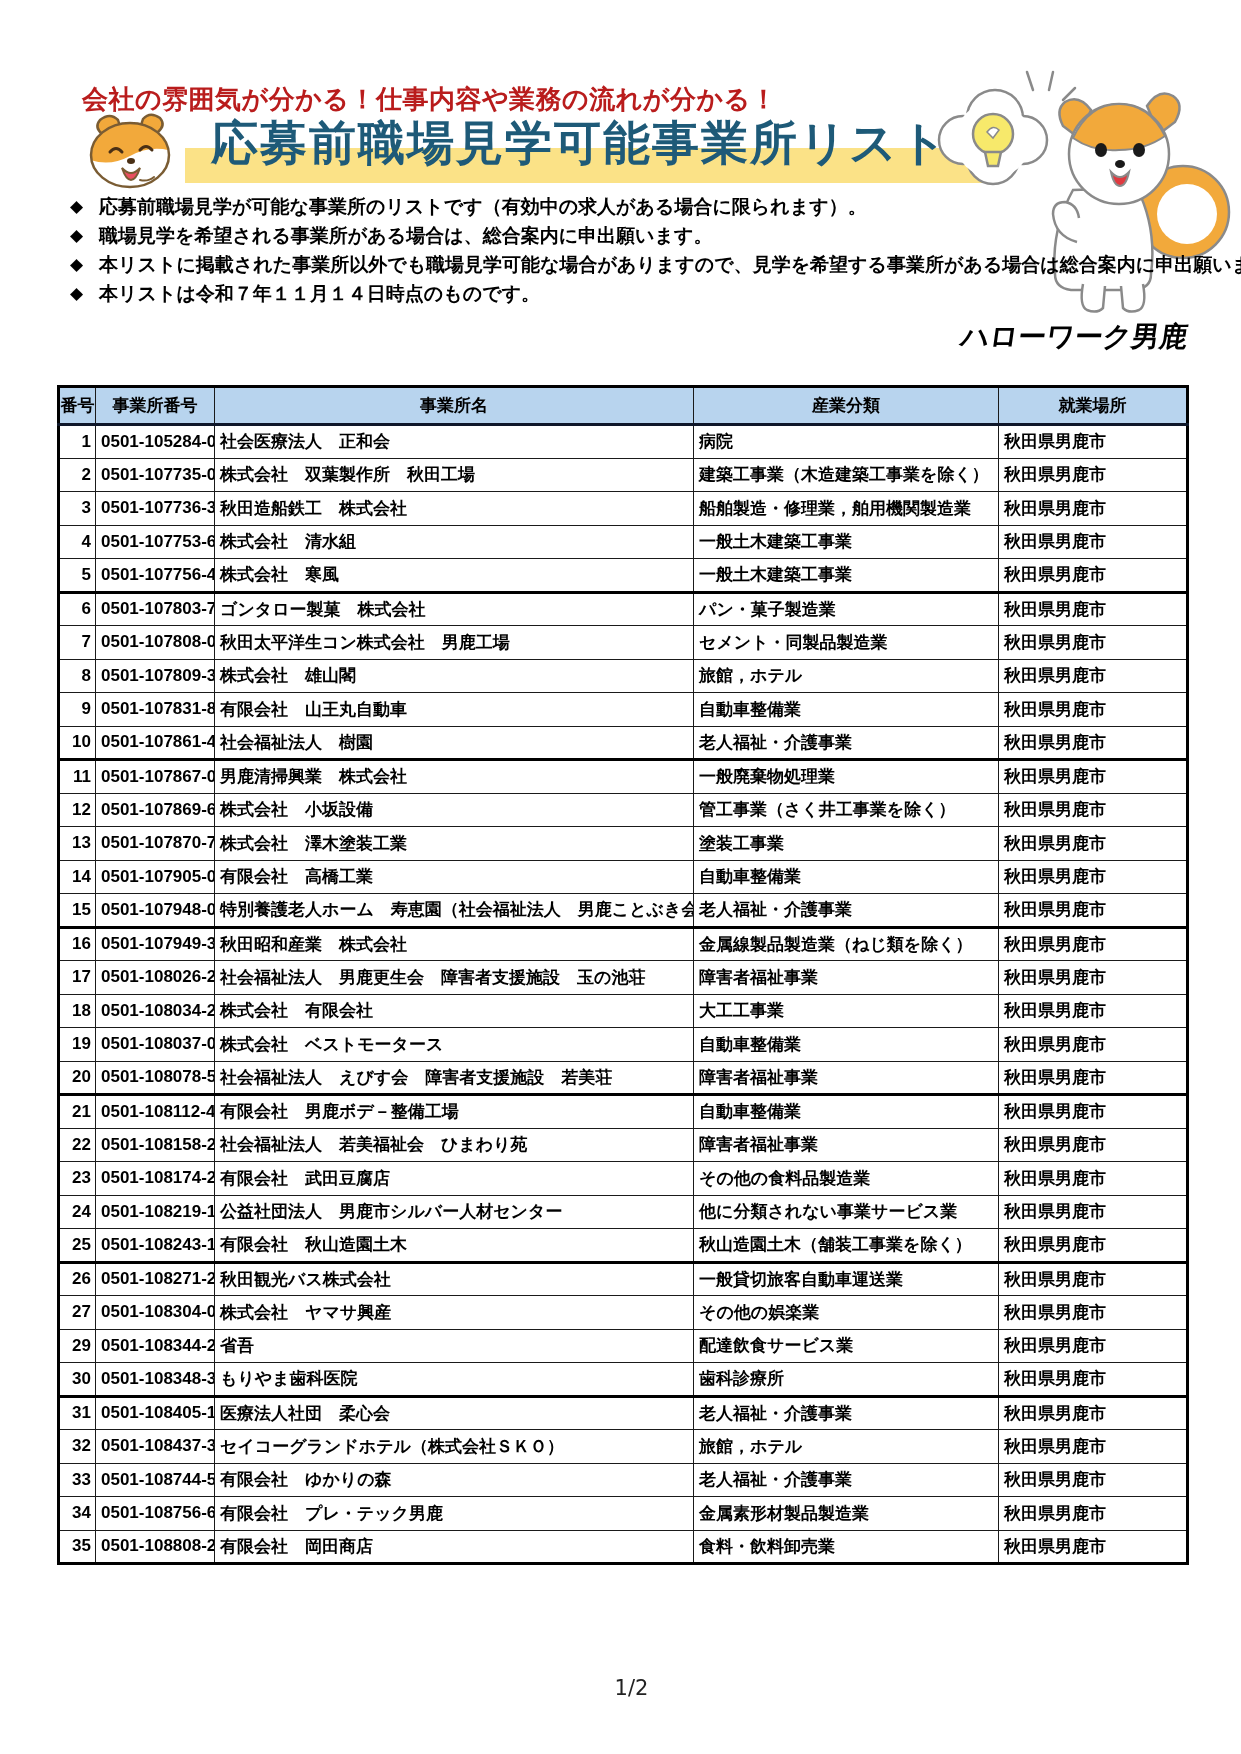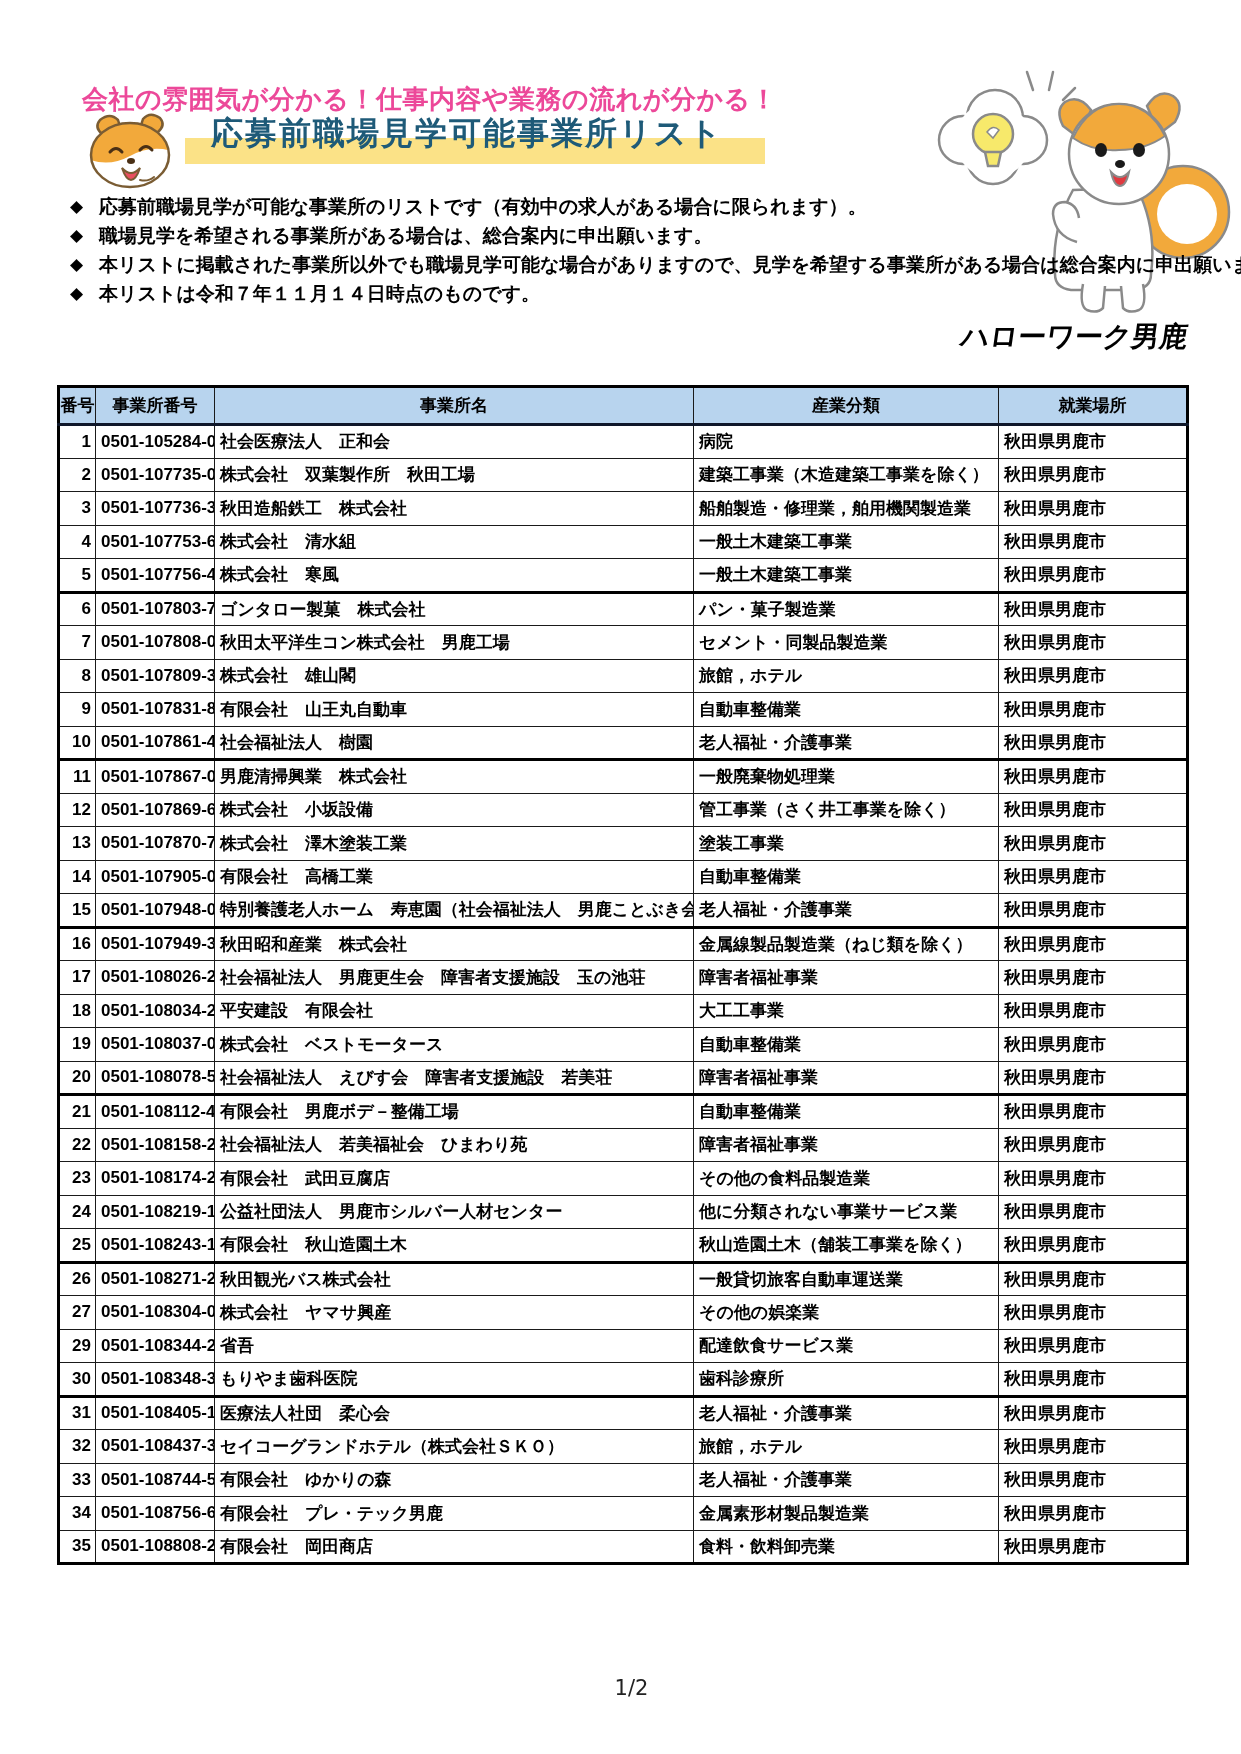--- a/index.html
+++ b/index.html
@@ -4,28 +4,28 @@
 <style>
   * { margin:0; padding:0; box-sizing:border-box; }
   html,body { background:#ffffff; }
   body {
     width:1241px; height:1754px; position:relative;
     font-family:"Liberation Sans","DejaVu Sans",sans-serif;
     color:#000;
   }
   .tagline {
     position:absolute; left:82px; top:82px;
-    font-size:26px; font-weight:bold; color:#ec4899; letter-spacing:0.5px;
+    font-size:26px; font-weight:bold; color:#b91c1c; letter-spacing:0.5px;
     white-space:nowrap;
   }
   .dog-head { position:absolute; left:80px; top:108px; width:100px; height:84px; }
   .title-wrap { position:absolute; left:185px; top:110px; white-space:nowrap; }
   .main-title {
     display:inline-block;
-    font-size:32px; font-weight:900; color:#1e5a78; letter-spacing:2px;
+    font-size:47px; font-weight:900; color:#1e5a78; letter-spacing:2px;
     background:linear-gradient(to bottom, transparent 52%, #fbe287 52%, #fbe287 100%);
     padding:2px 42px 8px 26px;
   }
   .mascot { position:absolute; left:915px; top:62px; width:320px; height:258px; }
   .notes { position:absolute; left:70px; top:196px; list-style:none; }
   .notes li {
     display:flex; align-items:flex-start; margin-bottom:8px;
     font-size:19px; font-weight:bold; line-height:21px; white-space:nowrap;
   }
   .notes .bullet { font-size:17px; margin-right:16px; line-height:21px; }
@@ -278,21 +278,21 @@
       <tr>
         <td>17</td>
         <td>0501-108026-2</td>
         <td>社会福祉法人　男鹿更生会　障害者支援施設　玉の池荘</td>
         <td>障害者福祉事業</td>
         <td>秋田県男鹿市</td>
       </tr>
       <tr>
         <td>18</td>
         <td>0501-108034-2</td>
-        <td>平安建設　有限会社</td>
+        <td>株式会社　有限会社</td>
         <td>大工工事業</td>
         <td>秋田県男鹿市</td>
       </tr>
       <tr>
         <td>19</td>
         <td>0501-108037-0</td>
         <td>株式会社　ベストモータース</td>
         <td>自動車整備業</td>
         <td>秋田県男鹿市</td>
       </tr>

